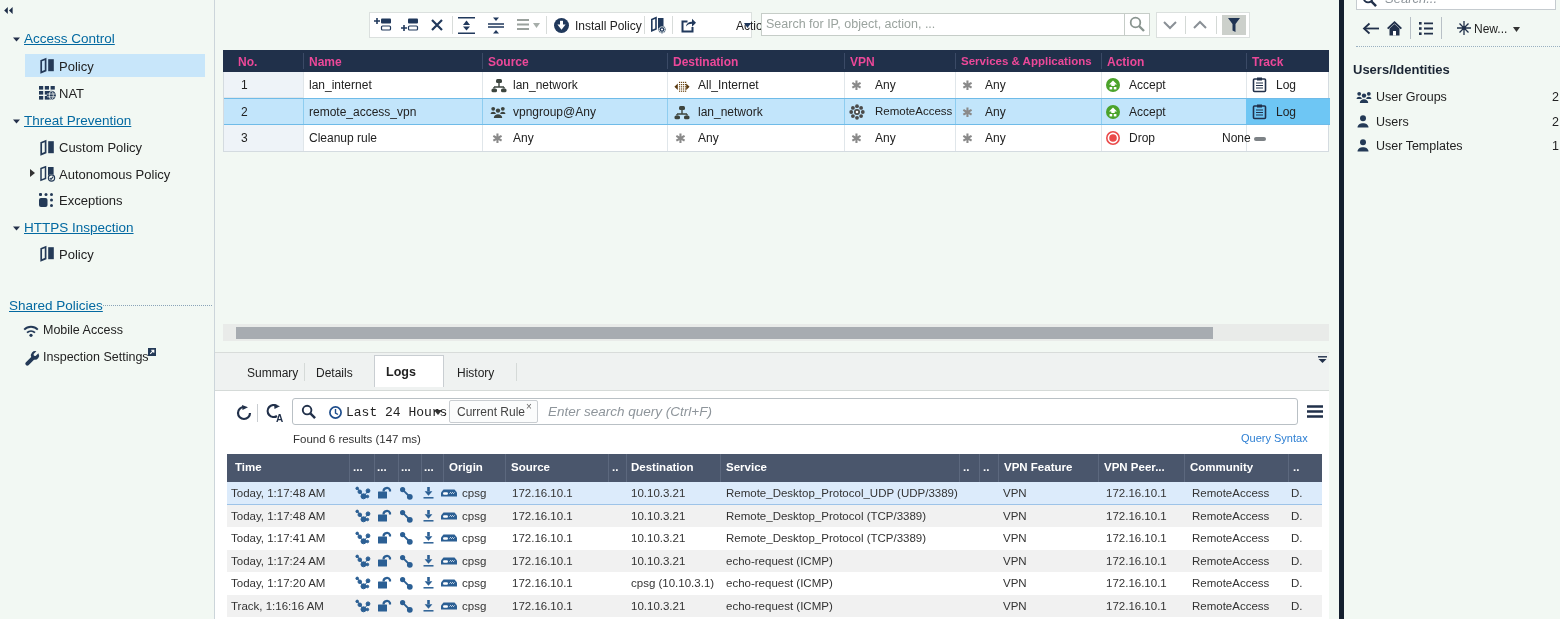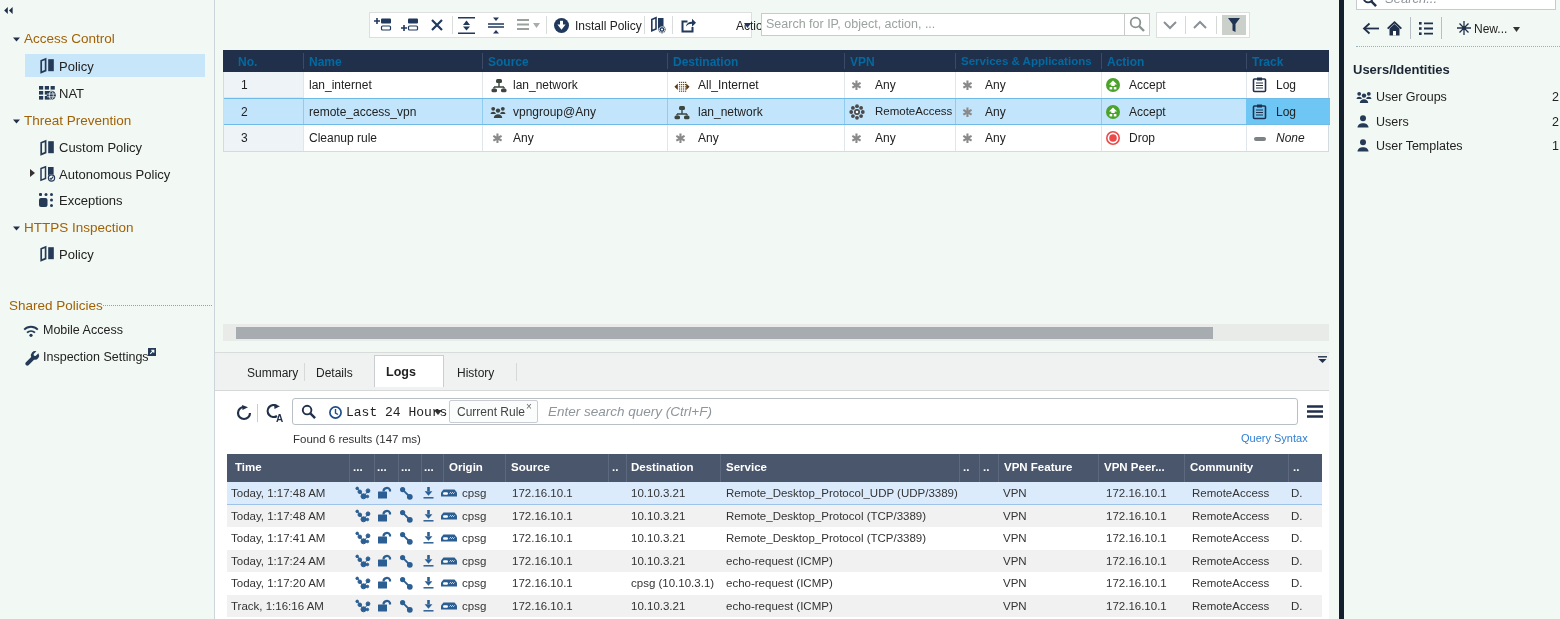--- a/index.html
+++ b/index.html
@@ -1,22 +1,22 @@
 <!DOCTYPE html>
 <html><head>
 <meta charset="utf-8">
 <style>
 * { margin:0; padding:0; box-sizing:border-box; }
 html,body { width:1560px; height:619px; overflow:hidden; }
 body { background:#f2f8f3; font-family:"Liberation Sans", sans-serif; font-size:12.5px; color:#222; position:relative; }
 .a { position:absolute; }
-.blue { color:#a16207; }
+.blue { color:#0369a1;text-decoration:underline; }
 svg { display:block; overflow:visible; }
 .tx { position:absolute; white-space:nowrap; }
-.rh { top:4.5px; color:#0369a1; font-weight:bold; font-size:12px; }
+.rh { top:4.5px; color:#ec4899; font-weight:bold; font-size:12px; }
 .hsep { position:absolute; top:3px; width:1px; height:16px; background:#3b4a66; }
 .vsep { position:absolute; top:22px; width:1px; height:79px; background:#e0e6ea; }
 .anyx { position:absolute; color:#8a8a8a; font-size:13px; }
 #ruletable .tx { font-size:12px; }
 .icnet { width:16px; height:13px; }
 .lh { position:absolute; top:7px; color:#fff; font-weight:bold; font-size:11.5px; }
 .lsep { position:absolute; top:0; width:1px; height:28px; background:#5c687e; }
 .lt { position:absolute; font-size:11.5px; color:#333; }
 .logrow { position:absolute; left:0; width:1095px; height:22.5px; }
 </style>
@@ -418,21 +418,21 @@
   <div class="tx" style="left:474px;top:81px;">Any</div>
   <div class="anyx" style="left:627px;top:81px;">✱</div>
   <div class="tx" style="left:651px;top:81px;">Any</div>
   <div class="anyx" style="left:738px;top:81px;">✱</div>
   <div class="tx" style="left:761px;top:81px;">Any</div>
   <svg class="a" width="14" height="14" style="left:882px;top:81px">
       <use href="#i-drop"></use>
     </svg>
   <div class="tx" style="left:905px;top:81px;">Drop</div>
   <div class="a" style="left:1030px;top:87px;width:12px;height:4px;background:#7d8286;border-radius:2px;"></div>
-  <div class="tx" style="left:1052px;top:81px;font-style:italic;">None</div>
+  <div class="tx" style="left:998px;top:81px;">None</div>
 </div>
 
 <div class="a" style="left:223px;top:324px;width:1106px;height:17px;background:#e9ebe9;"></div>
 <div class="a" style="left:236px;top:326.5px;width:977px;height:12px;background:#a7acb1;"></div>
 
 <div class="a" id="bottompanel" style="left:215px;top:352px;width:1114px;height:267px;background:#fff;border-top:1px solid #d8dcda;">
 
   <div class="a" style="left:0;top:0;width:1114px;height:38px;background:#eff2f1;border-bottom:1px solid #d5dad8;"></div>
   <div class="tx" style="left:32px;top:12.5px;font-size:12px;">Summary</div>
   <div class="a" style="left:89px;top:10px;width:1px;height:18px;background:#d5dad8;"></div>

